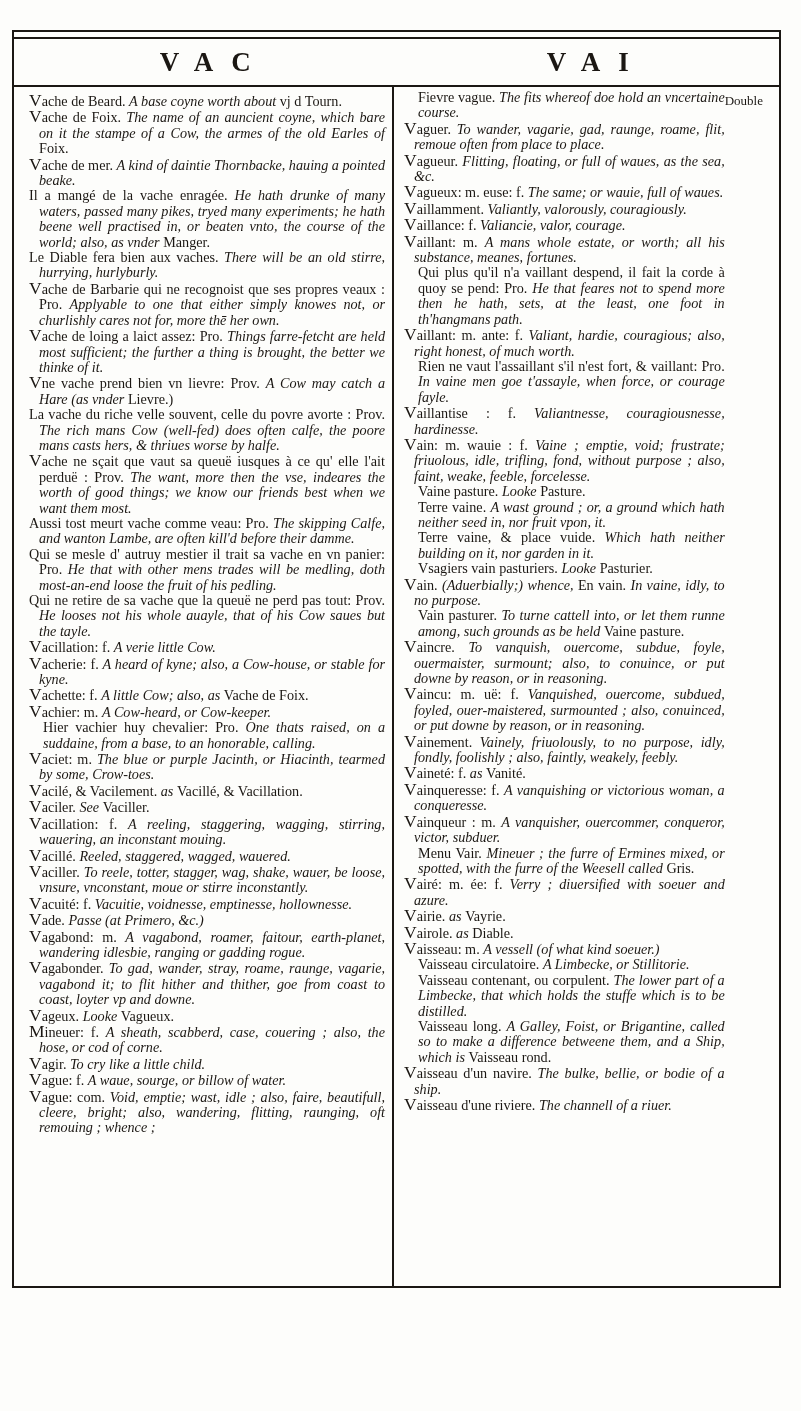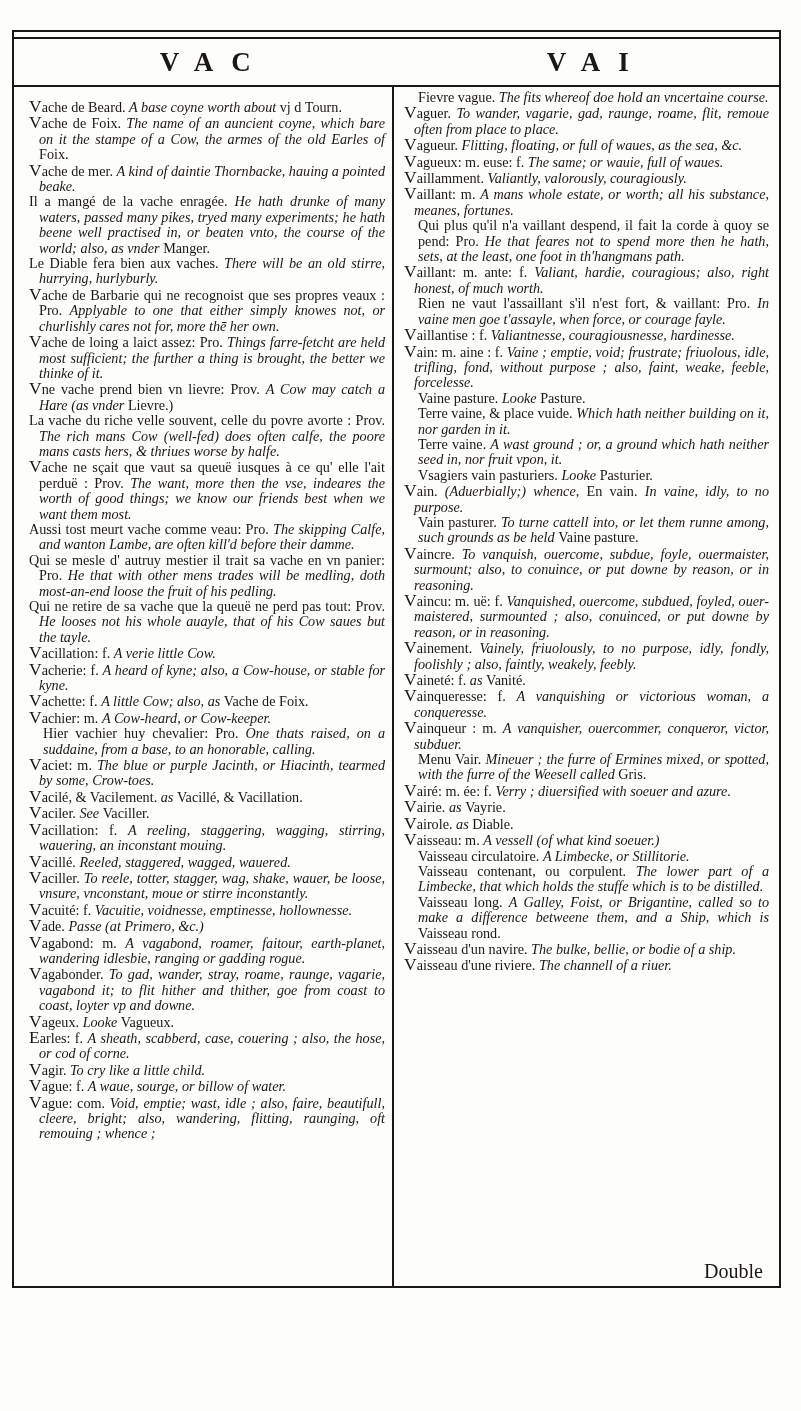--- a/index.html
+++ b/index.html
@@ -57,28 +57,27 @@
     display: flex;
     overflow: hidden;
   }
   .col {
     box-sizing: border-box;
     overflow: hidden;
     text-align: justify;
   }
   .col.left {
     width: 381px;
-    padding: 12px 7px 0 15px;
+    padding: 6px 7px 0 15px;
     border-right: 2px solid #1b1713;
   }
   .col.right {
     width: 386px;
     padding: 3px 10px 0 10px;
     display: flex;
-    flex-direction: column;
     justify-content: space-between;
   }
   .col.right .entries { flex: 1 1 auto; }
   .entry {
     margin: 0;
     font-size: 14.2px;
     line-height: 15.4px;
     padding-left: 10px;
     text-indent: -10px;
   }
@@ -86,21 +85,21 @@
     padding-left: 14px;
     text-indent: 0;
   }
   .entry.cap::first-letter {
     font-size: 17.5px;
   }
   .it { font-style: italic; }
   .ro { font-style: normal; }
   .catchword {
     text-align: right;
-    font-size: 20px;
+    font-size: 13px;
     line-height: 18px;
     padding: 2px 6px 6px 0;
     flex: 0 0 auto;
   }
 </style>
 </head>
 <body>
 
 <div class="sheet">
   <div class="frame">
@@ -137,41 +136,42 @@
           <p class="entry cap"><span class="ro">Vacilé, &amp; Vacilement. </span><span class="it">as </span><span class="ro">Vacillé, &amp; Vacillation.</span></p>
           <p class="entry cap"><span class="ro">Vaciler. </span><span class="it">See </span><span class="ro">Vaciller.</span></p>
           <p class="entry cap"><span class="ro">Vacillation: f. </span><span class="it">A reeling, staggering, wagging, stirring, wauering, an inconstant mouing.</span></p>
           <p class="entry cap"><span class="ro">Vacillé. </span><span class="it">Reeled, staggered, wagged, wauered.</span></p>
           <p class="entry cap"><span class="ro">Vaciller. </span><span class="it">To reele, totter, stagger, wag, shake, wauer, be loose, vnsure, vnconstant, moue or stirre inconstantly.</span></p>
           <p class="entry cap"><span class="ro">Vacuité: f. </span><span class="it">Vacuitie, voidnesse, emptinesse, hollownesse.</span></p>
           <p class="entry cap"><span class="ro">Vade. </span><span class="it">Passe (at Primero, &amp;c.)</span></p>
           <p class="entry cap"><span class="ro">Vagabond: m. </span><span class="it">A vagabond, roamer, faitour, earth-planet, wandering idlesbie, ranging or gadding rogue.</span></p>
           <p class="entry cap"><span class="ro">Vagabonder. </span><span class="it">To gad, wander, stray, roame, raunge, vagarie, vagabond it; to flit hither and thither, goe from coast to coast, loyter vp and downe.</span></p>
           <p class="entry cap"><span class="ro">Vageux. </span><span class="it">Looke </span><span class="ro">Vagueux.</span></p>
-          <p class="entry cap"><span class="ro">Earles: f. </span><span class="it">A sheath, scabberd, case, couering ; also, the hose, or cod of corne.</span></p>
+          <p class="entry cap"><span class="ro">Mineuer: f. </span><span class="it">A sheath, scabberd, case, couering ; also, the hose, or cod of corne.</span></p>
           <p class="entry cap"><span class="ro">Vagir. </span><span class="it">To cry like a little child.</span></p>
           <p class="entry cap"><span class="ro">Vague: f. </span><span class="it">A waue, sourge, or billow of water.</span></p>
           <p class="entry cap"><span class="ro">Vague: com. </span><span class="it">Void, emptie; wast, idle ; also, faire, beautifull, cleere, bright; also, wandering, flitting, raunging, oft remouing ; whence ;</span></p>
         </div>
       <div class="col right">
         <div class="entries">
             <p class="entry sub"><span class="ro">Fievre vague. </span><span class="it">The fits whereof doe hold an vncertaine course.</span></p>
             <p class="entry cap"><span class="ro">Vaguer. </span><span class="it">To wander, vagarie, gad, raunge, roame, flit, remoue often from place to place.</span></p>
             <p class="entry cap"><span class="ro">Vagueur. </span><span class="it">Flitting, floating, or full of waues, as the sea, &amp;c.</span></p>
             <p class="entry cap"><span class="ro">Vagueux: m. euse: f. </span><span class="it">The same; or wauie, full of waues.</span></p>
             <p class="entry cap"><span class="ro">Vaillamment. </span><span class="it">Valiantly, valorously, couragiously.</span></p>
+            <p class="entry cap"><span class="ro">Vaillance: f. </span><span class="it">Valiancie, valor, courage.</span></p>
             <p class="entry cap"><span class="ro">Vaillant: m. </span><span class="it">A mans whole estate, or worth; all his substance, meanes, fortunes.</span></p>
             <p class="entry sub"><span class="ro">Qui plus qu'il n'a vaillant despend, il fait la corde à quoy se pend: Pro. </span><span class="it">He that feares not to spend more then he hath, sets, at the least, one foot in th'hangmans path.</span></p>
             <p class="entry cap"><span class="ro">Vaillant: m. ante: f. </span><span class="it">Valiant, hardie, couragious; also, right honest, of much worth.</span></p>
             <p class="entry sub"><span class="ro">Rien ne vaut l'assaillant s'il n'est fort, &amp; vaillant: Pro. </span><span class="it">In vaine men goe t'assayle, when force, or courage fayle.</span></p>
             <p class="entry cap"><span class="ro">Vaillantise : f. </span><span class="it">Valiantnesse, couragiousnesse, hardinesse.</span></p>
-            <p class="entry cap"><span class="ro">Vain: m. aine : f. </span><span class="it">Vaine ; emptie, void; frustrate; friuolous, idle, trifling, fond, without purpose ; also, faint, weake, feeble, forcelesse.</span></p>
+            <p class="entry cap"><span class="ro">Vain: m. wauie : f. </span><span class="it">Vaine ; emptie, void; frustrate; friuolous, idle, trifling, fond, without purpose ; also, faint, weake, feeble, forcelesse.</span></p>
             <p class="entry sub"><span class="ro">Vaine pasture. </span><span class="it">Looke </span><span class="ro">Pasture.</span></p>
+            <p class="entry sub"><span class="ro">Terre vaine. </span><span class="it">A wast ground ; or, a ground which hath neither seed in, nor fruit vpon, it.</span></p>
             <p class="entry sub"><span class="ro">Terre vaine, &amp; place vuide. </span><span class="it">Which hath neither building on it, nor garden in it.</span></p>
-            <p class="entry sub"><span class="ro">Terre vaine. </span><span class="it">A wast ground ; or, a ground which hath neither seed in, nor fruit vpon, it.</span></p>
             <p class="entry sub"><span class="ro">Vsagiers vain pasturiers. </span><span class="it">Looke </span><span class="ro">Pasturier.</span></p>
             <p class="entry cap"><span class="ro">Vain. </span><span class="it">(Aduerbially;) whence, </span><span class="ro">En vain. </span><span class="it">In vaine, idly, to no purpose.</span></p>
             <p class="entry sub"><span class="ro">Vain pasturer. </span><span class="it">To turne cattell into, or let them runne among, such grounds as be held </span><span class="ro">Vaine pasture.</span></p>
             <p class="entry cap"><span class="ro">Vaincre. </span><span class="it">To vanquish, ouercome, subdue, foyle, ouermaister, surmount; also, to conuince, or put downe by reason, or in reasoning.</span></p>
             <p class="entry cap"><span class="ro">Vaincu: m. uë: f. </span><span class="it">Vanquished, ouercome, subdued, foyled, ouer-maistered, surmounted ; also, conuinced, or put downe by reason, or in reasoning.</span></p>
             <p class="entry cap"><span class="ro">Vainement. </span><span class="it">Vainely, friuolously, to no purpose, idly, fondly, foolishly ; also, faintly, weakely, feebly.</span></p>
             <p class="entry cap"><span class="ro">Vaineté: f. </span><span class="it">as </span><span class="ro">Vanité.</span></p>
             <p class="entry cap"><span class="ro">Vainqueresse: f. </span><span class="it">A vanquishing or victorious woman, a conqueresse.</span></p>
             <p class="entry cap"><span class="ro">Vainqueur : m. </span><span class="it">A vanquisher, ouercommer, conqueror, victor, subduer.</span></p>
             <p class="entry sub"><span class="ro">Menu Vair. </span><span class="it">Mineuer ; the furre of Ermines mixed, or spotted, with the furre of the Weesell called </span><span class="ro">Gris.</span></p>

